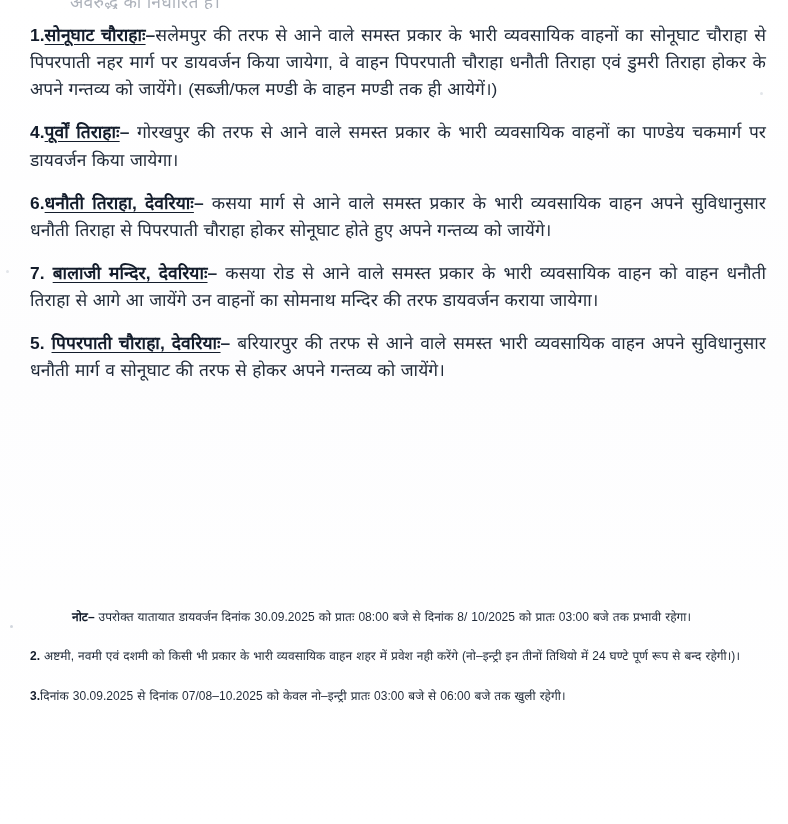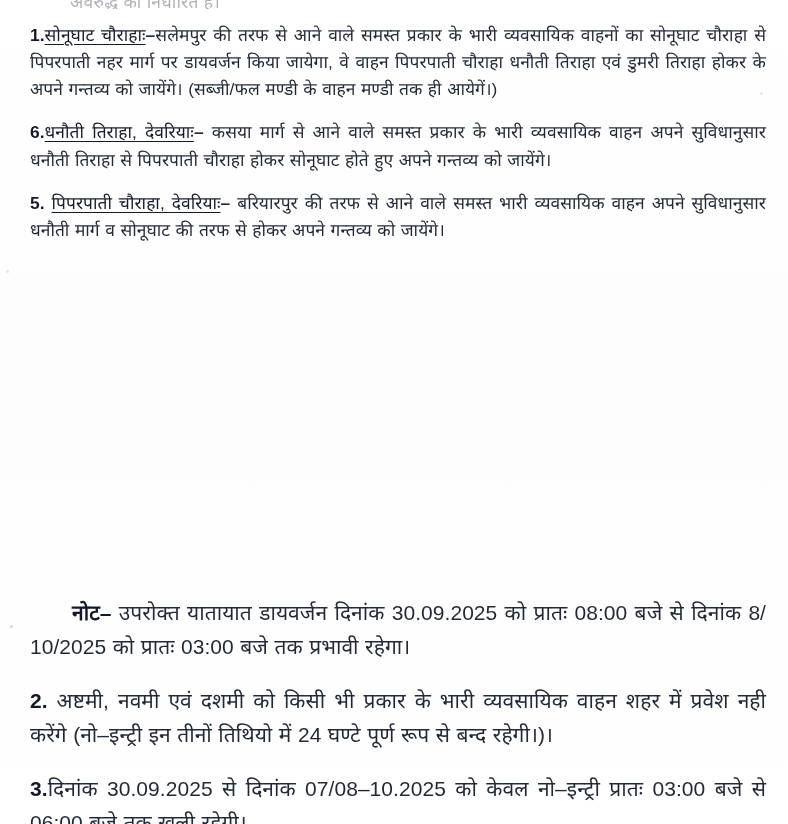--- a/index.html
+++ b/index.html
@@ -61,42 +61,42 @@
     line-height: 1.56;
     text-align: justify;
     text-justify: inter-word;
     color: #1f2937;
     letter-spacing: .05px;
     word-spacing: .6px;
   }
   p.item:last-child { margin-bottom: 12px; }
 
   .hd {
-    font-weight: 400;
+    font-weight: 700;
     text-decoration: underline;
     text-underline-offset: 3px;
     text-decoration-thickness: 1.4px;
     color: #131c2b;
     white-space: nowrap;
   }
   .num {
     font-weight: 700;
     color: #131c2b;
   }
   .dash { font-weight: 700; }
 
   .notes-block {
     position: absolute;
     top: 596px;
     left: 30px;
     right: 22px;
   }
   p.note {
-    margin: 0 0 20px 0;
-    font-size: 21px;
+    margin: 12px 0 20px 0;
+    font-size: 12px;
     line-height: 1.62;
     text-align: justify;
     text-justify: inter-word;
     color: #1f2937;
     letter-spacing: .05px;
     word-spacing: .6px;
   }
   p.note.first { text-indent: 42px; }
   p.note:last-child { margin-bottom: 0; }
   .note-label {
@@ -123,26 +123,32 @@
   <div class="clipped-top">अवरुद्ध  का निर्धारित है।</div>
 
   <div class="body-block">
 
     <p class="item">
       <span class="num">1.</span><span class="hd">सोनूघाट चौराहाः</span><span class="dash">–</span><span>सलेमपुर की तरफ से आने वाले समस्त प्रकार के भारी व्यवसायिक वाहनों का सोनूघाट चौराहा से पिपरपाती नहर मार्ग पर डायवर्जन किया जायेगा, वे वाहन पिपरपाती चौराहा धनौती तिराहा एवं डुमरी तिराहा होकर के अपने गन्तव्य को जायेंगे। (सब्जी/फल मण्डी के वाहन मण्डी तक ही आयेगें।)</span>
     </p>
 
 
 
+    <p class="item">
+      <span class="num">4.</span><span class="hd">पूर्वाें तिराहाः</span><span class="dash">–</span><span>  गोरखपुर की तरफ से आने वाले समस्त प्रकार के भारी व्यवसायिक वाहनों का पाण्डेय चकमार्ग पर डायवर्जन किया जायेगा।</span>
+    </p>
 
 
     <p class="item">
       <span class="num">6.</span><span class="hd">धनौती तिराहा, देवरियाः</span><span class="dash">–</span><span> कसया मार्ग से आने वाले समस्त प्रकार के भारी व्यवसायिक वाहन अपने सुविधानुसार धनौती तिराहा से पिपरपाती चौराहा होकर सोनूघाट होते हुए अपने गन्तव्य को जायेंगे।</span>
     </p>
 
+    <p class="item">
+      <span class="num">7. </span><span class="hd">बालाजी मन्दिर, देवरियाः</span><span class="dash">–</span><span> कसया रोड से आने वाले समस्त प्रकार के भारी व्यवसायिक वाहन को वाहन धनौती तिराहा से आगे आ जायेंगे उन वाहनों का सोमनाथ मन्दिर की तरफ डायवर्जन कराया जायेगा।</span>
+    </p>
 
     <p class="item">
       <span class="num">5. </span><span class="hd">पिपरपाती चौराहा, देवरियाः</span><span class="dash">–</span><span> बरियारपुर की तरफ से आने वाले समस्त भारी व्यवसायिक वाहन अपने सुविधानुसार धनौती मार्ग व सोनूघाट की तरफ से होकर अपने गन्तव्य को जायेंगे।</span>
     </p>
 
   </div>
 
   <div class="notes-block">
 
     <p class="note first">

